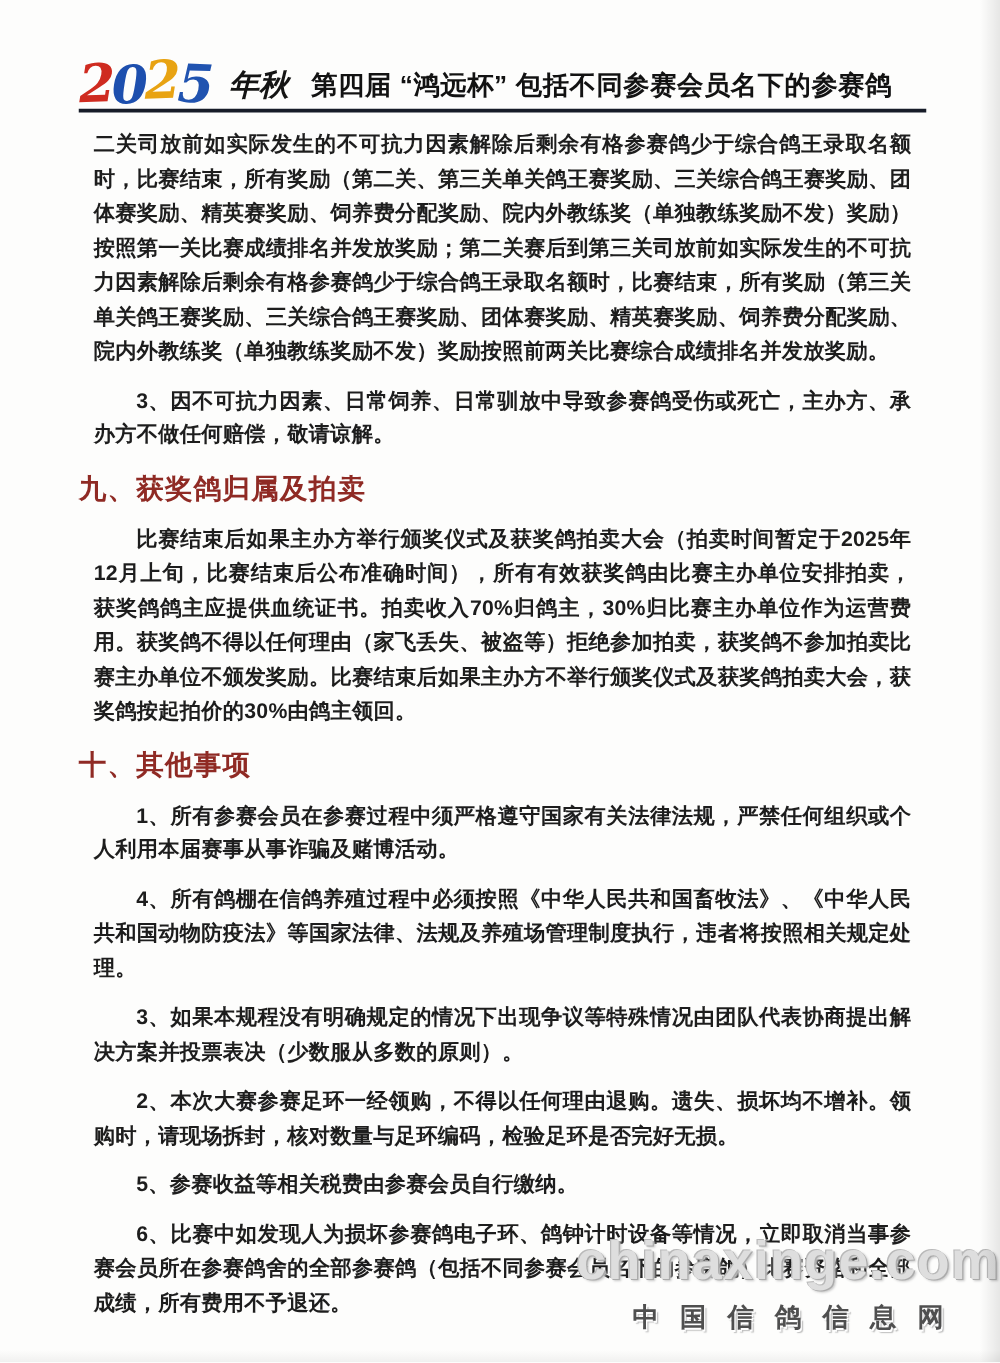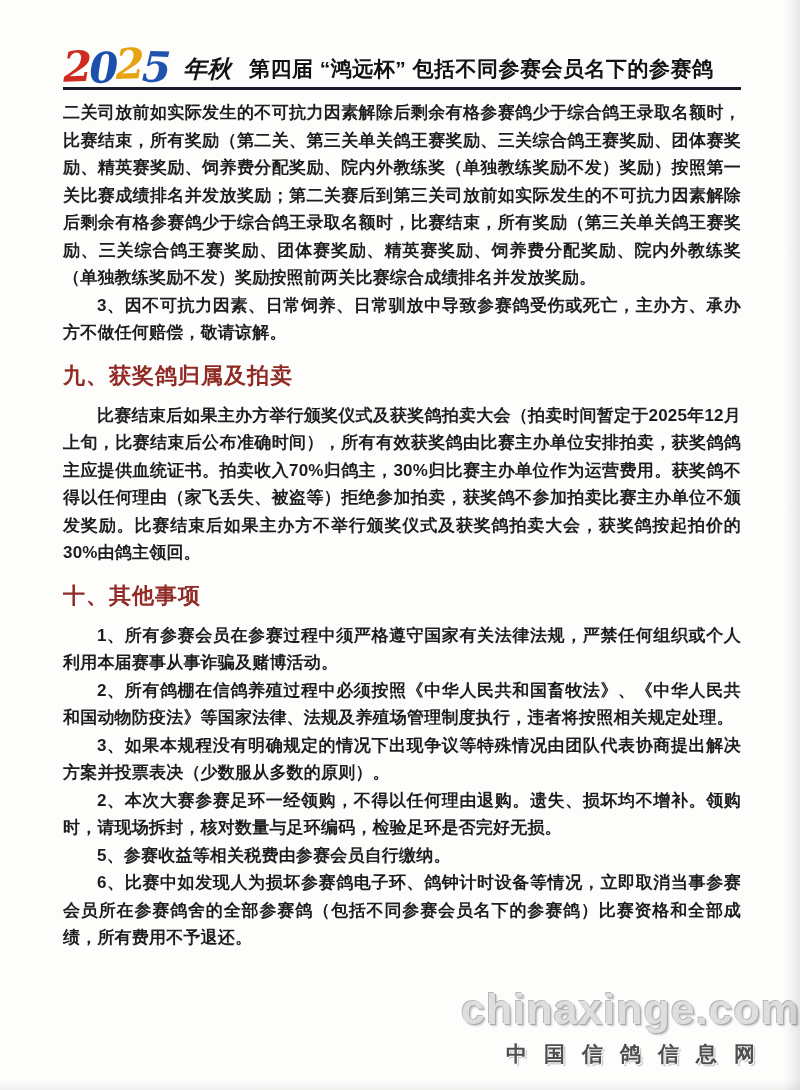--- a/index.html
+++ b/index.html
@@ -49,21 +49,21 @@
     white-space:nowrap;
   }
   .doc-title {
     font-size:21px; font-weight:bold; color:#121212;
     margin-left:18px; line-height:26px; letter-spacing:0.5px;
     white-space:nowrap;
   }
   
   .doc-body { margin-top:9px; }
   .para {
-    margin:0;
+    margin:12px;
     font-size:17px; line-height:27.5px;
     font-weight:600; color:#1d1d1d;
     text-align:justify;
     letter-spacing:0.2px;
   }
   .para.indent { text-indent:2em; }
   .heading {
     font-size:22px; font-weight:bold;
     line-height:30px;
     margin:14px 0 11px 0;
@@ -99,21 +99,21 @@
       <div class="doc-title">第四届 “鸿远杯” 包括不同参赛会员名下的参赛鸽</div>
     </div>
 
     <div class="doc-body">
         <p class="para">二关司放前如实际发生的不可抗力因素解除后剩余有格参赛鸽少于综合鸽王录取名额时，比赛结束，所有奖励（第二关、第三关单关鸽王赛奖励、三关综合鸽王赛奖励、团体赛奖励、精英赛奖励、饲养费分配奖励、院内外教练奖（单独教练奖励不发）奖励）按照第一关比赛成绩排名并发放奖励；第二关赛后到第三关司放前如实际发生的不可抗力因素解除后剩余有格参赛鸽少于综合鸽王录取名额时，比赛结束，所有奖励（第三关单关鸽王赛奖励、三关综合鸽王赛奖励、团体赛奖励、精英赛奖励、饲养费分配奖励、院内外教练奖（单独教练奖励不发）奖励按照前两关比赛综合成绩排名并发放奖励。</p>
         <p class="para indent">3、因不可抗力因素、日常饲养、日常驯放中导致参赛鸽受伤或死亡，主办方、承办方不做任何赔偿，敬请谅解。</p>
         <h2 class="heading" style="color: rgb(143, 42, 36);">九、获奖鸽归属及拍卖</h2>
         <p class="para indent">比赛结束后如果主办方举行颁奖仪式及获奖鸽拍卖大会（拍卖时间暂定于2025年12月上旬，比赛结束后公布准确时间），所有有效获奖鸽由比赛主办单位安排拍卖，获奖鸽鸽主应提供血统证书。拍卖收入70%归鸽主，30%归比赛主办单位作为运营费用。获奖鸽不得以任何理由（家飞丢失、被盗等）拒绝参加拍卖，获奖鸽不参加拍卖比赛主办单位不颁发奖励。比赛结束后如果主办方不举行颁奖仪式及获奖鸽拍卖大会，获奖鸽按起拍价的30%由鸽主领回。</p>
         <h2 class="heading" style="color: rgb(143, 42, 36);">十、其他事项</h2>
         <p class="para indent">1、所有参赛会员在参赛过程中须严格遵守国家有关法律法规，严禁任何组织或个人利用本届赛事从事诈骗及赌博活动。</p>
-        <p class="para indent">2、所有鸽棚在信鸽养殖过程中必须按照《中华人民共和国畜牧法》、《中华人民共和国动物防疫法》等国家法律、法规及养殖场管理制度执行，违者将按照相关规定处理。</p>
+        <p class="para indent">4、所有鸽棚在信鸽养殖过程中必须按照《中华人民共和国畜牧法》、《中华人民共和国动物防疫法》等国家法律、法规及养殖场管理制度执行，违者将按照相关规定处理。</p>
         <p class="para indent">3、如果本规程没有明确规定的情况下出现争议等特殊情况由团队代表协商提出解决方案并投票表决（少数服从多数的原则）。</p>
         <p class="para indent">2、本次大赛参赛足环一经领购，不得以任何理由退购。遗失、损坏均不增补。领购时，请现场拆封，核对数量与足环编码，检验足环是否完好无损。</p>
         <p class="para indent">5、参赛收益等相关税费由参赛会员自行缴纳。</p>
         <p class="para indent">6、比赛中如发现人为损坏参赛鸽电子环、鸽钟计时设备等情况，立即取消当事参赛会员所在参赛鸽舍的全部参赛鸽（包括不同参赛会员名下的参赛鸽）比赛资格和全部成绩，所有费用不予退还。</p>
       </div>
 
   </div>
 
   <div class="watermark">
     <div class="wm-en">chinaxinge.com</div>

